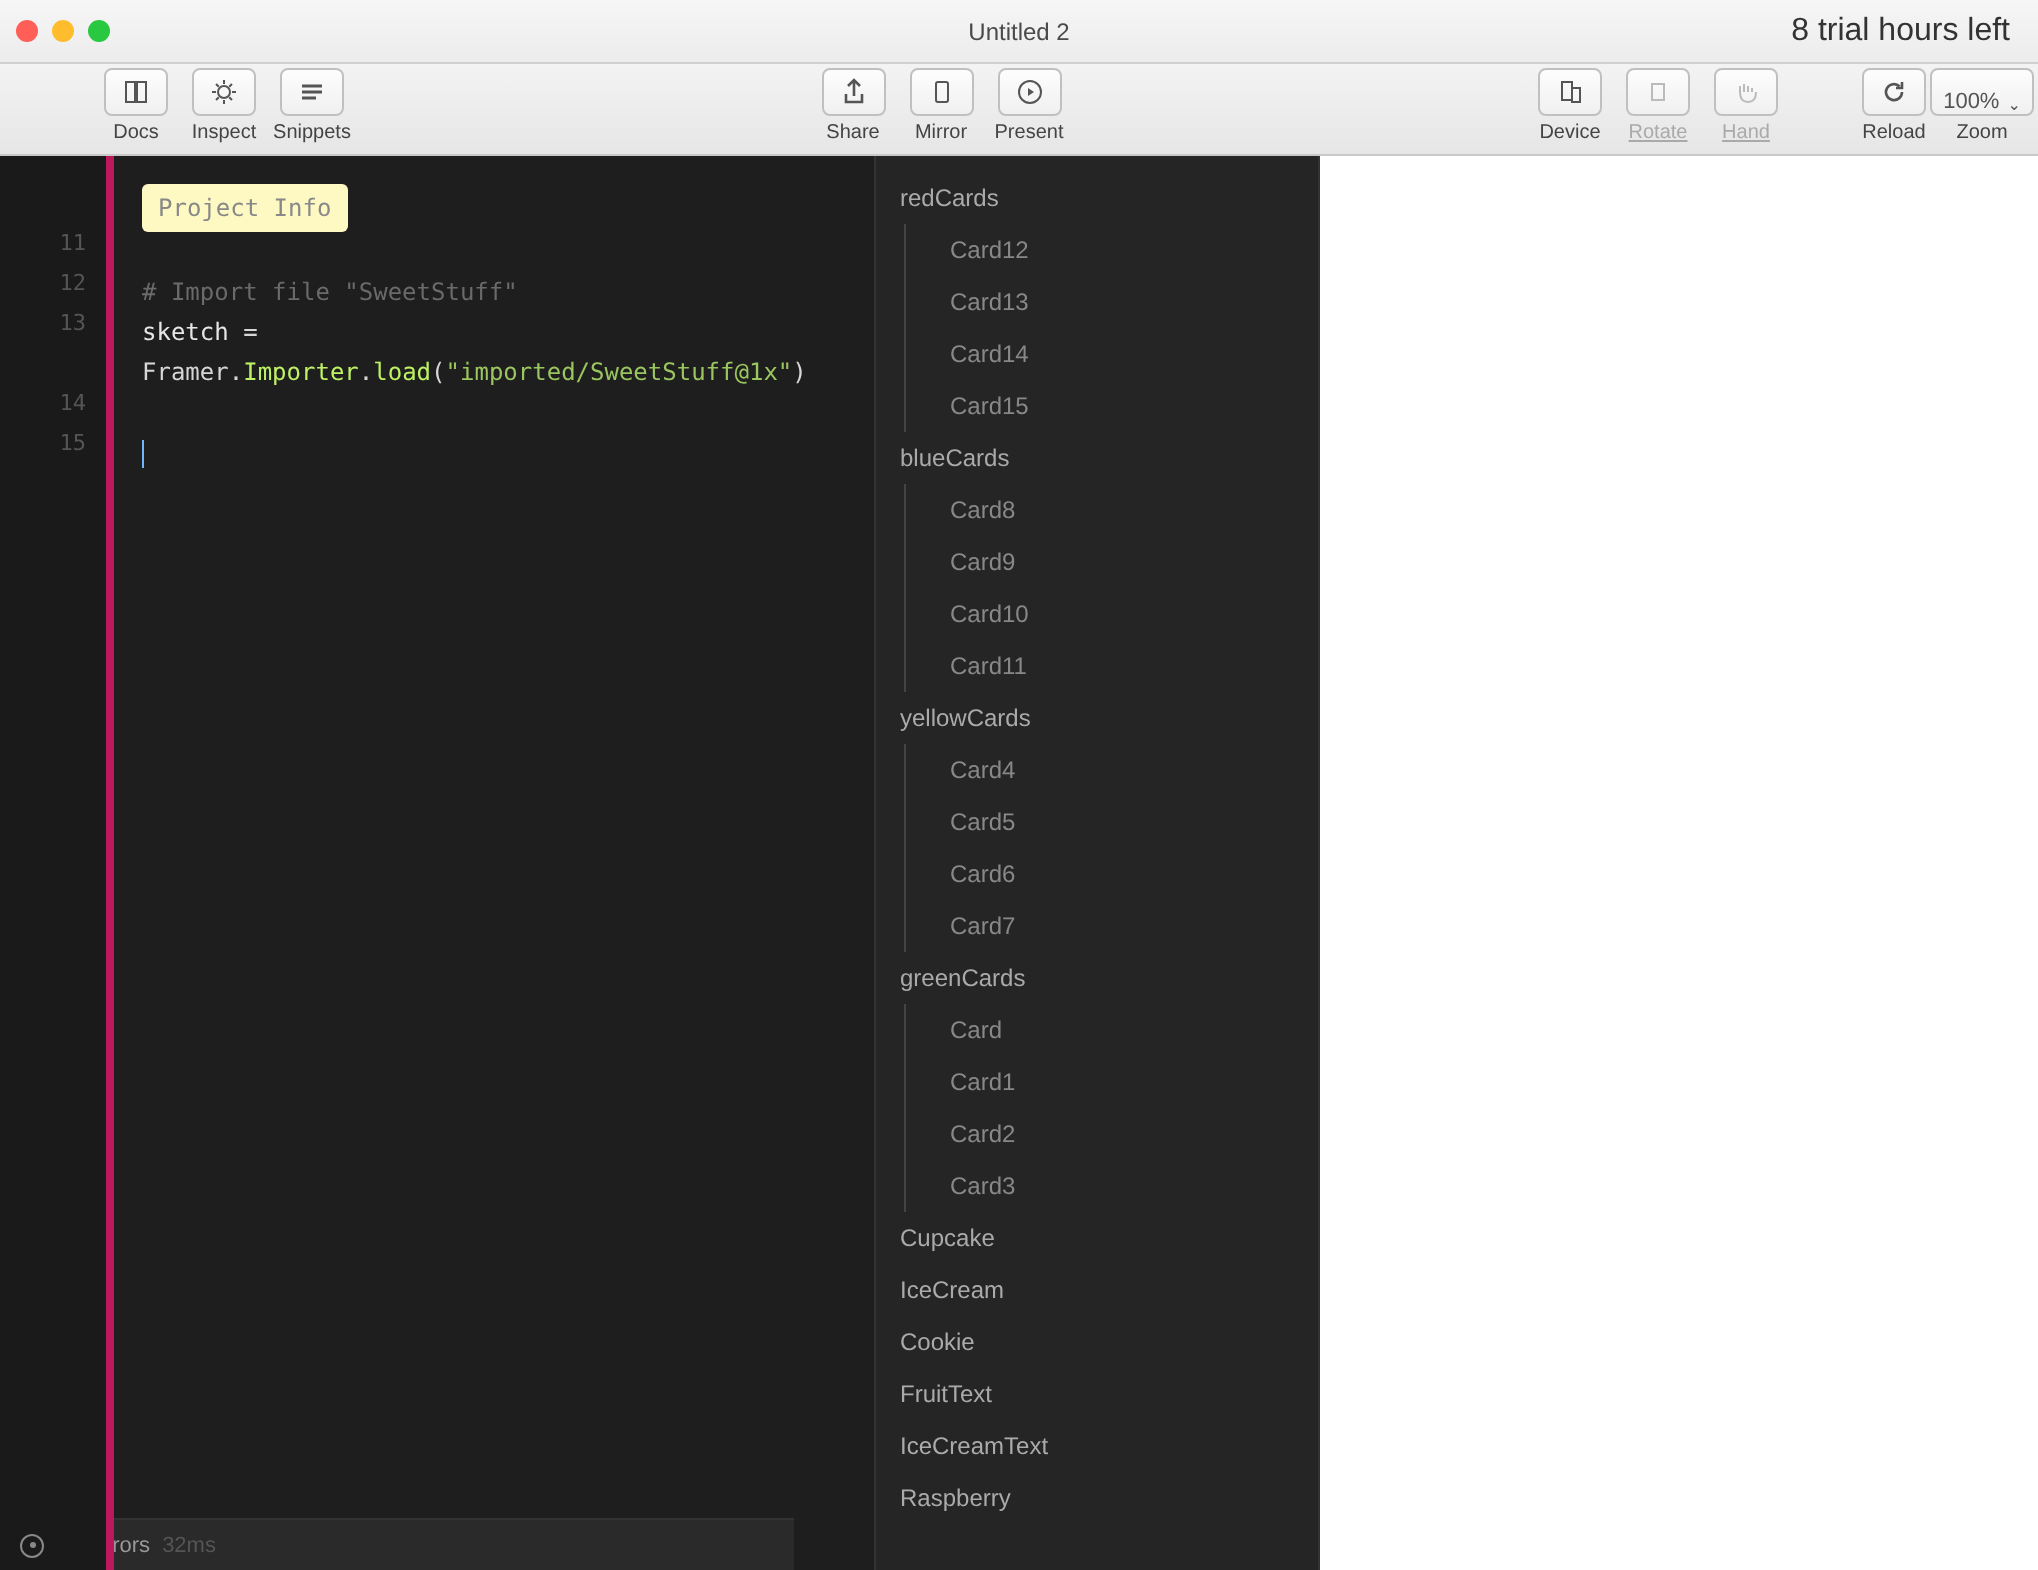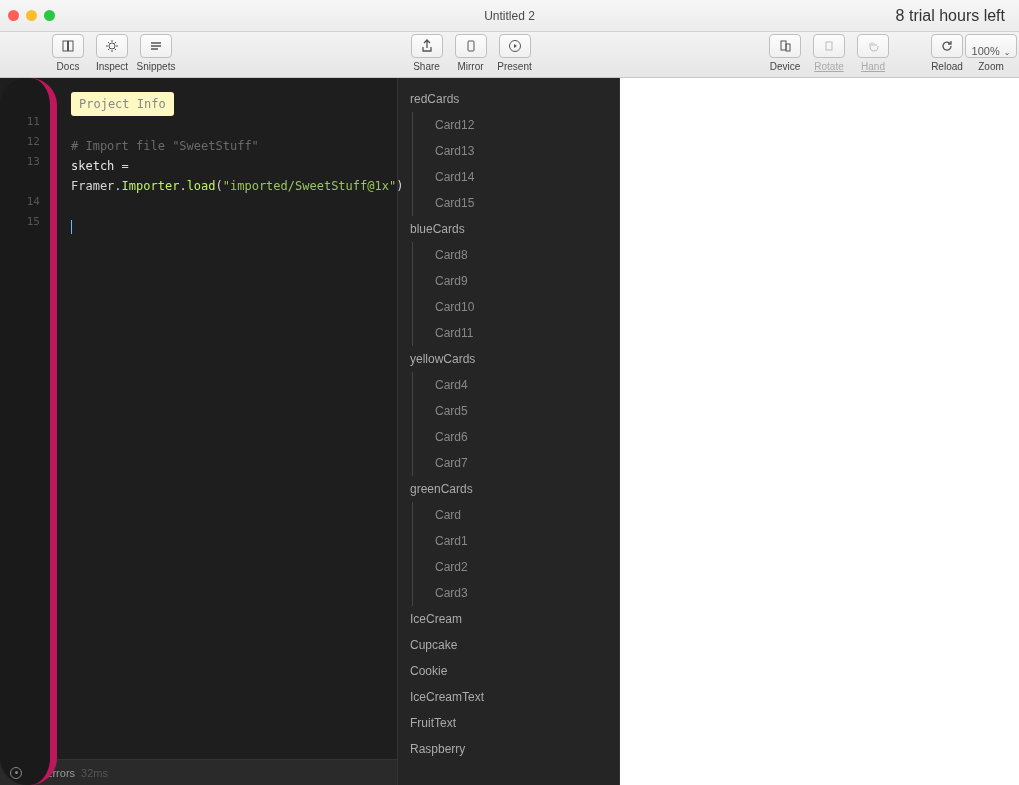--- a/index.html
+++ b/index.html
@@ -58,22 +58,21 @@
   background:linear-gradient(#fdfdfd,#f0f0f0);
   display:flex; align-items:flex-end; padding:0 6px;
   font-size:11px; color:#555; gap:4px;
 }
 .main { flex:1; display:flex; background:#1e1e1e; }
 .editor-pane { width:397px; display:flex; flex-direction:column; background:#1e1e1e; position:relative; }
 .gutter {
   width:57px; background:#1a1a1a; position:absolute; left:0; top:0; bottom:0;
   color:#555; font-family:Menlo,Monaco,monospace; font-size:11px;
   text-align:right; padding-right:10px; padding-top:14px; line-height:20px;
-  border-right:7px solid #be185d;
-  border-radius:27px;
+  border-right:4px solid #be185d;
 }
 .gutter div { height:20px; }
 .code {
   margin-left:57px; padding:14px 14px 0 14px;
   font-family:Menlo,Monaco,monospace; font-size:12px; color:#e0e0e0;
   line-height:20px;
 }
 .project-info {
   background:#fef9c3; color:#888; padding:2px 8px; border-radius:3px;
   display:inline-block; margin-bottom:20px;
@@ -92,21 +91,21 @@
 .status {
   height:26px; background:#2a2a2a; border-top:1px solid #333;
   display:flex; align-items:center; padding:0 10px; gap:6px;
   color:#999; font-size:11px;
 }
 .status-ms { color:#555; }
 .target-icon { width:12px; height:12px; border:1px solid #888; border-radius:50%; position:relative;}
 .target-icon::after { content:""; position:absolute; width:3px; height:3px; background:#888; border-radius:50%; left:3.5px; top:3.5px;}
 .layers-pane {
   width:223px; background:#252525; border-left:1px solid #333; border-right:1px solid #333;
-  overflow-y:auto; color:#999; font-size:12px; padding:8px 0;
+  overflow-y:auto; color:#999; font-size:12px; padding:8px 0;margin-left:40px;
 }
 .layer-group { color:#aaa; padding:6px 12px; cursor:pointer;}
 .layer-item { color:#888; padding:6px 12px 6px 22px; border-left:1px solid #444; margin-left:14px; cursor:pointer;}
 .layer-single { color:#aaa; padding:6px 12px; cursor:pointer;}
 .preview-pane { flex:1; background:#fff; }
 svg { width:16px; height:16px; }
 </style>
 </head>
 <body>
 
@@ -267,22 +266,22 @@
       <div class="layer-group">yellowCards</div>
       <div class="layer-item">Card4</div>
       <div class="layer-item">Card5</div>
       <div class="layer-item">Card6</div>
       <div class="layer-item">Card7</div>
       <div class="layer-group">greenCards</div>
       <div class="layer-item">Card</div>
       <div class="layer-item">Card1</div>
       <div class="layer-item">Card2</div>
       <div class="layer-item">Card3</div>
+      <div class="layer-single">Cupcake</div>
       <div class="layer-single">IceCream</div>
-      <div class="layer-single">Cupcake</div>
       <div class="layer-single">Cookie</div>
+      <div class="layer-single">FruitText</div>
       <div class="layer-single">IceCreamText</div>
-      <div class="layer-single">FruitText</div>
       <div class="layer-single">Raspberry</div>
     </div>
 
   <div class="preview-pane"></div>
 </div>
 
 </body></html>

